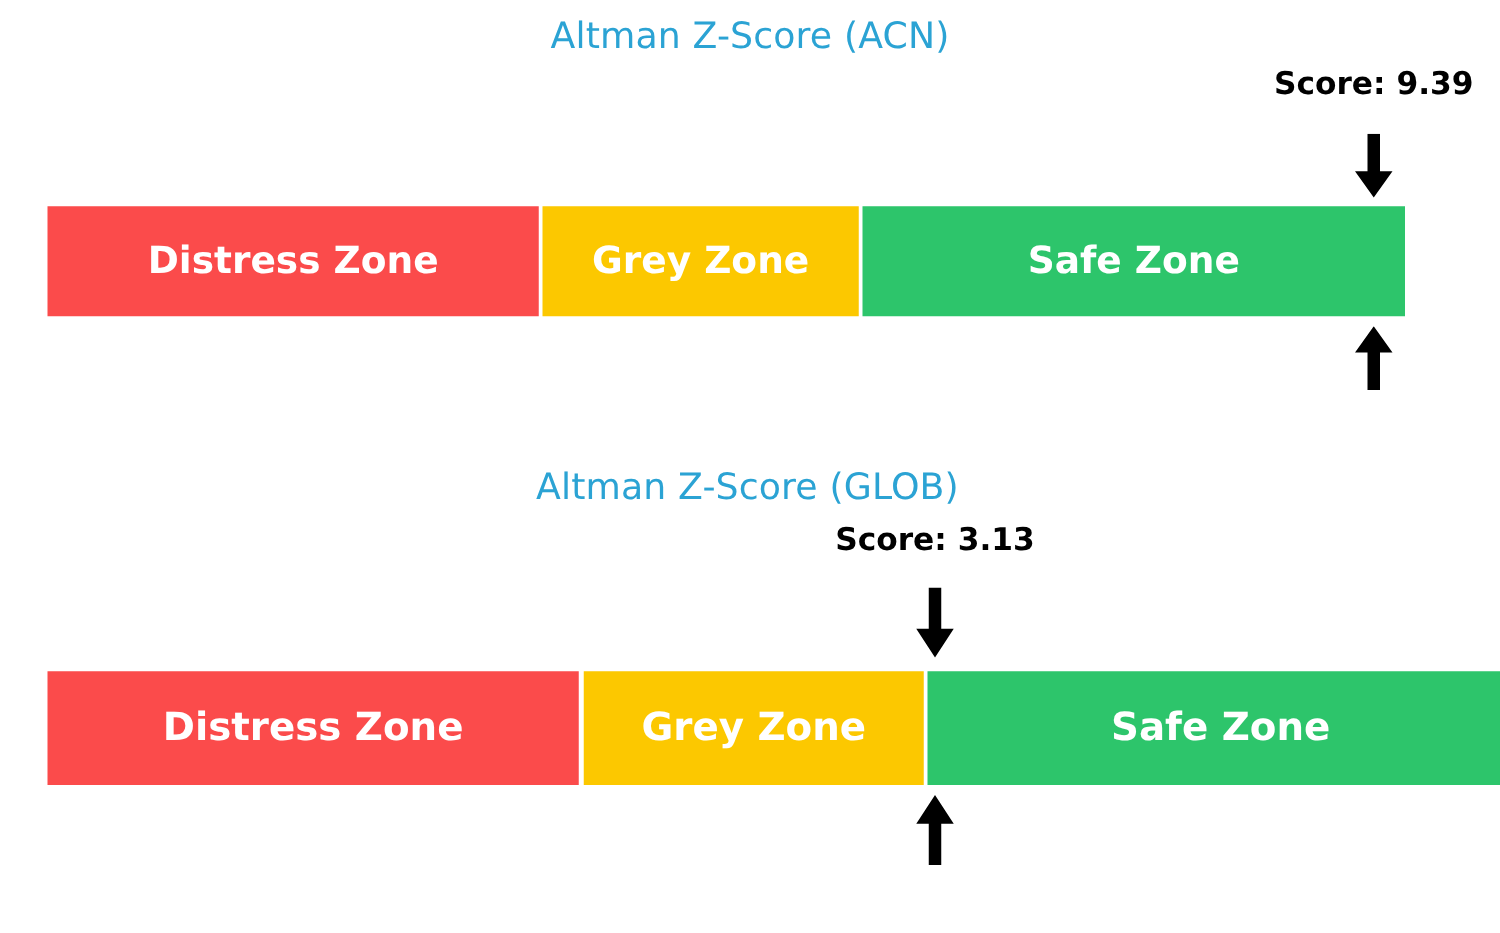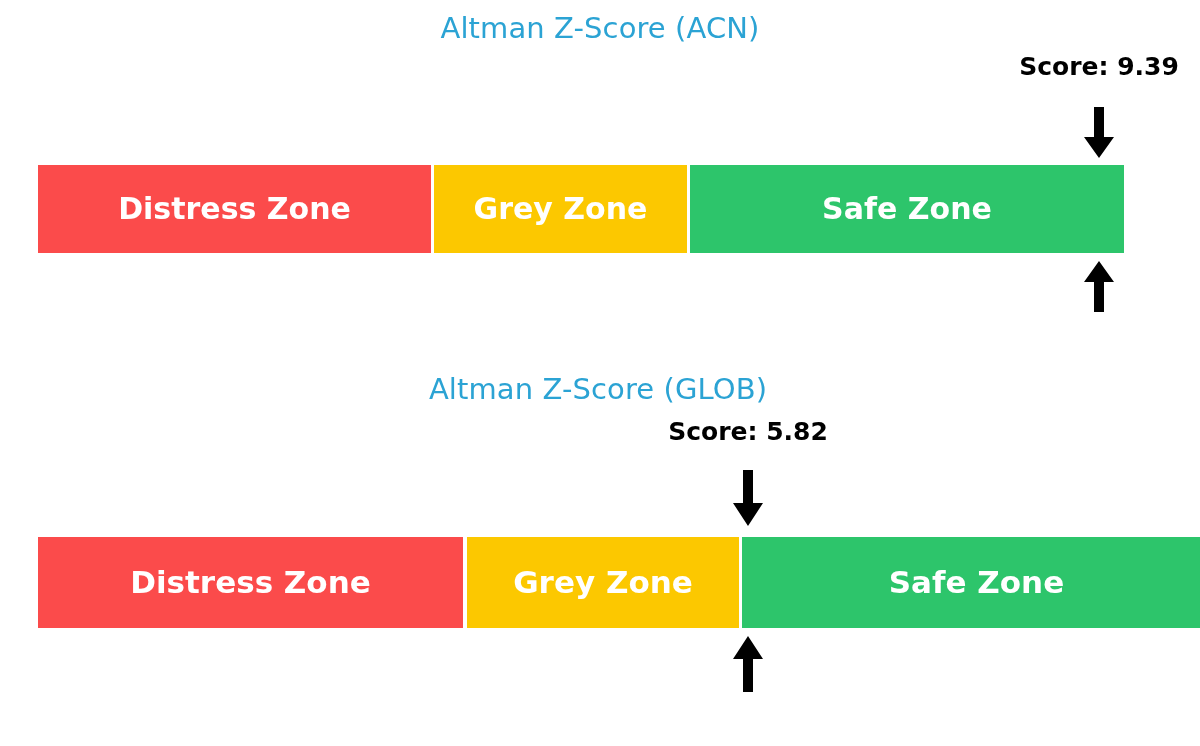--- a/index.html
+++ b/index.html
@@ -91,21 +91,21 @@
       <svg width="34" height="52" viewBox="0 0 34 52">
         <polygon points="17,0 32,21 22,21 22,51 12,51 12,21 2,21" fill="#000000"></polygon>
       </svg>
     </div>
   </div>
 
   <div class="chart">
 
     <div class="chart-title" style="top:372px; color:#2BA3D4; transform:translateX(-2px);">Altman Z-Score (GLOB)</div>
 
-    <div class="score-label" style="top:417px; left:748px;">Score: 5.82</div>
+    <div class="score-label" style="top:417px; left:748px;">Score: 3.13</div>
 
     <div class="arrow" style="left:748px; top:470px;">
       <svg width="34" height="57" viewBox="0 0 34 57">
         <polygon points="12,0 22,0 22,33 32,33 17,56 2,33 12,33" fill="#000000"></polygon>
       </svg>
     </div>
 
     <div class="bar" style="left:0px; top:537px; width:1200px; height:91px;">
       <div class="zone" style="left:13px; width:425px; background:#FB4B4B;">
         <span class="zone-label" style="font-size:31px;">Distress Zone</span>

